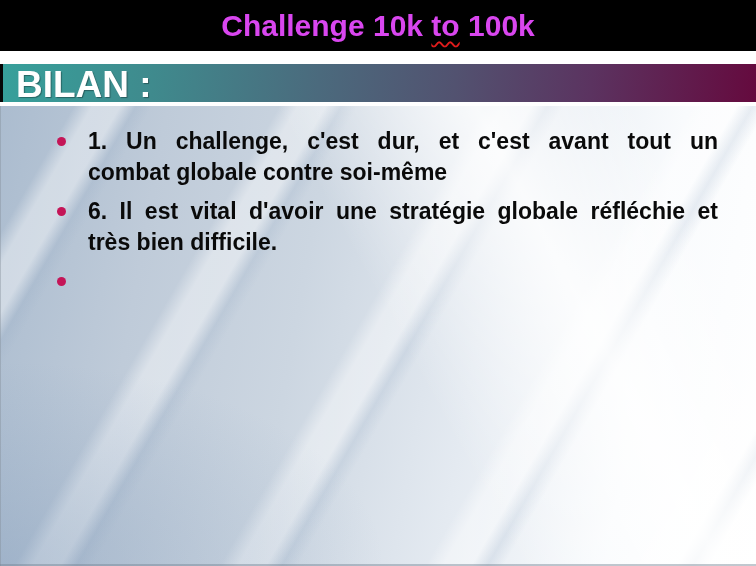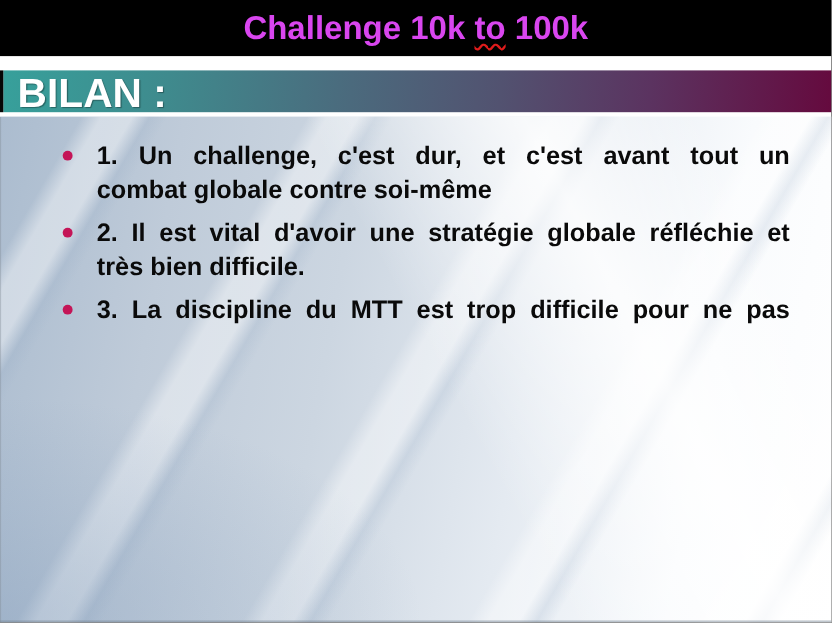--- a/index.html
+++ b/index.html
@@ -95,27 +95,26 @@
     <ul class="bullets">
 
       <li>
         <span class="dot"></span>
         <div class="bl just">1. Un challenge, c'est dur, et c'est avant tout un</div>
         <div class="bl">combat globale contre soi-même</div>
       </li>
 
       <li>
         <span class="dot"></span>
-        <div class="bl just">2. Il est vital d'avoir une stratégie globale réfléchie et</div>
+        <div class="bl just">6. Il est vital d'avoir une stratégie globale réfléchie et</div>
         <div class="bl">très bien difficile.</div>
       </li>
 
       <li>
         <span class="dot"></span>
-        <div class="bl just">3. La discipline du MTT est trop difficile pour ne pas</div>
       </li>
 
 
     </ul>
 
     <div class="bottom-edge"></div>
   </main>
 
 </div>
 

